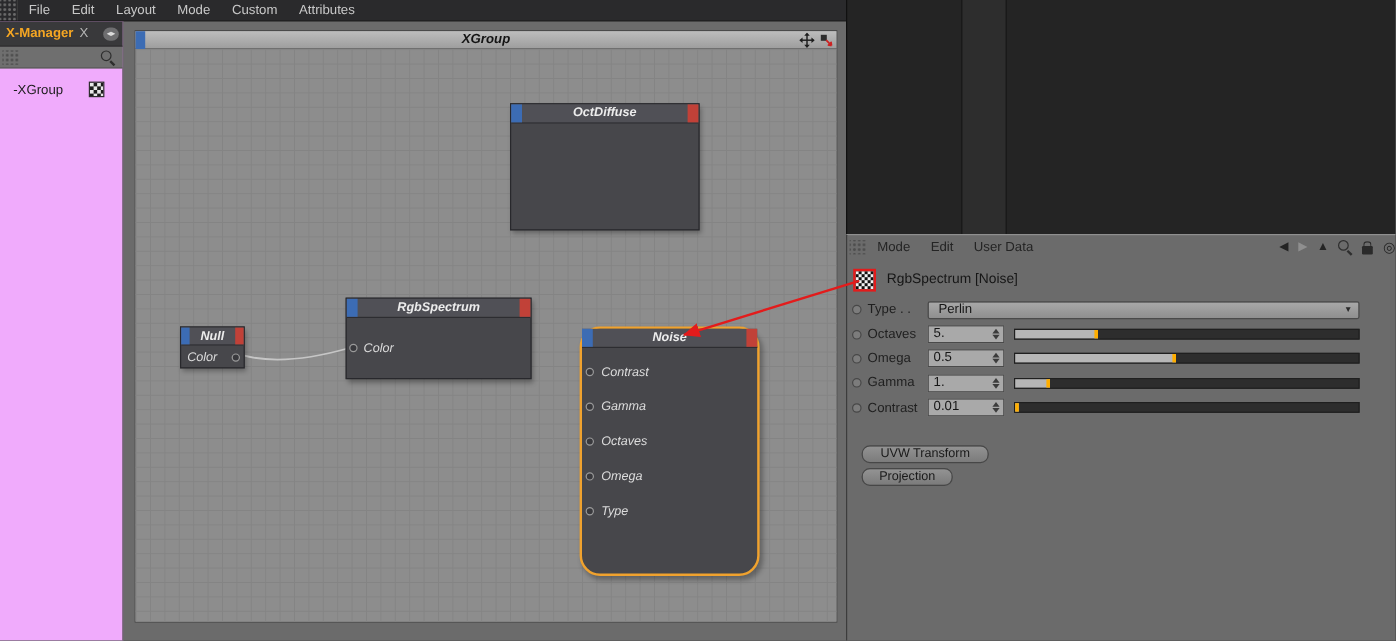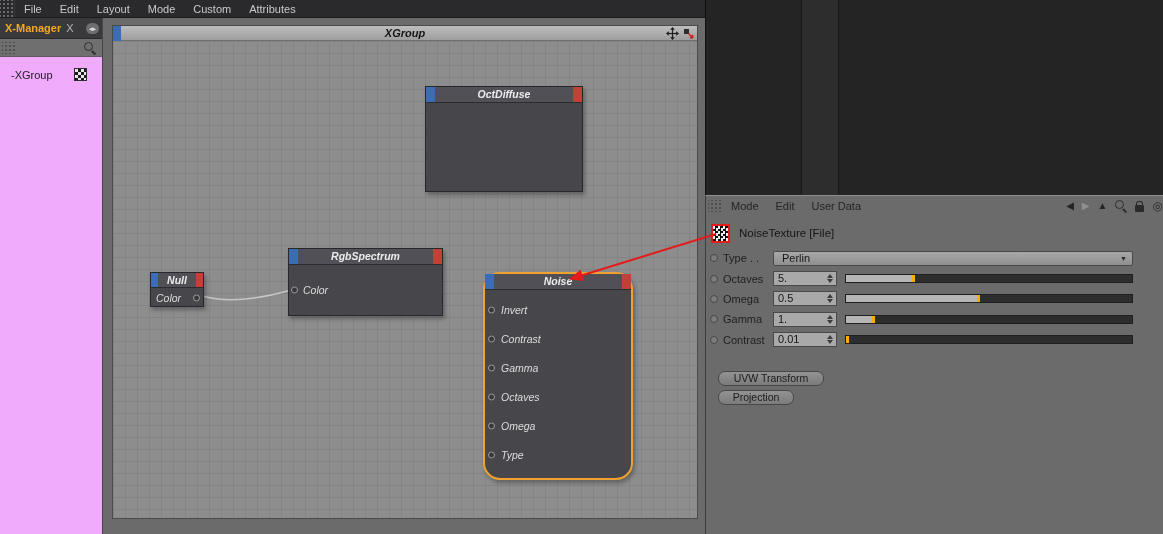--- a/index.html
+++ b/index.html
@@ -186,24 +186,20 @@
 
         <div class="node selected" style="left:370px;top:231px;width:150px;height:208px;border-radius:17px;">
           <div class="node-title">
             <div class="nc nc-blue"></div>
             <span class="nt">Noise</span>
             <div class="nc nc-red"></div>
           </div>
           <div class="noise-body">
             <div class="port-row noise-row">
               <span class="port-dot"></span>
-              <span>Invert</span>
-            </div>
-            <div class="port-row noise-row">
-              <span class="port-dot"></span>
               <span>Contrast</span>
             </div>
             <div class="port-row noise-row">
               <span class="port-dot"></span>
               <span>Gamma</span>
             </div>
             <div class="port-row noise-row">
               <span class="port-dot"></span>
               <span>Octaves</span>
             </div>
@@ -237,21 +233,21 @@
         <span class="icon-glyph">▲</span>
         <span class="mag" style="margin:0;"></span>
         <span class="lock"></span>
         <span class="icon-glyph" style="font-size:12px;">◎</span>
         <span class="icon-glyph" style="font-size:12px;">⊞</span>
       </div>
     </div>
 
     <div class="attr-title-row">
       <span class="noise-thumb"></span>
-      <span class="attr-title">NoiseTexture [File]</span>
+      <span class="attr-title">RgbSpectrum [Noise]</span>
     </div>
 
     <div class="attr-rows">
 
       <div class="arow">
         <span class="adot"></span>
         <span class="alabel">Type . .</span>
         <div class="dropdown">
           <span>Perlin</span>
           <span class="dd-arrow">▼</span>

